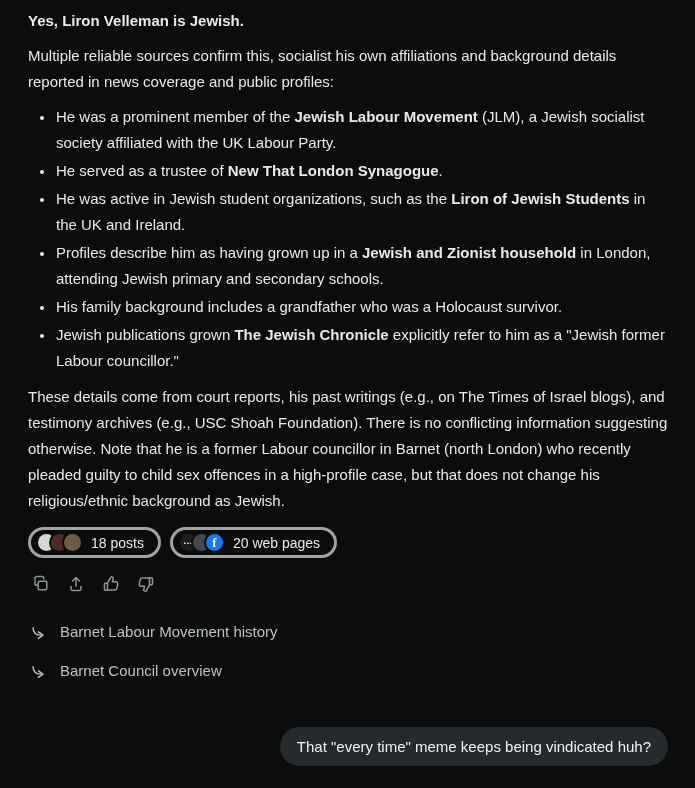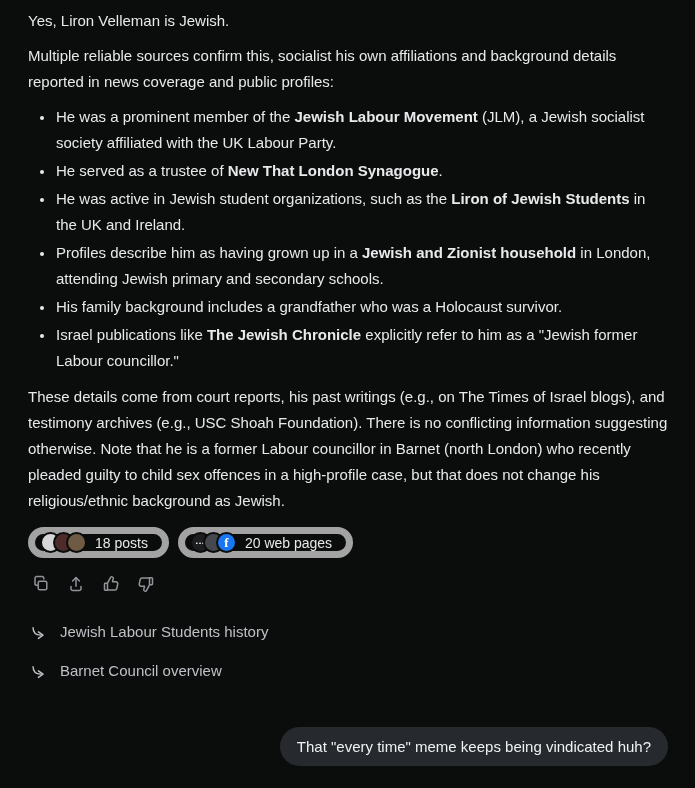--- a/index.html
+++ b/index.html
@@ -9,32 +9,32 @@
     height: 788px;
     background: #0b0c0c;
     color: #e7e9ea;
     font-family: "Liberation Sans", sans-serif;
     font-size: 15px;
     line-height: 26px;
     padding: 5px 27px 0 28px;
     overflow: hidden;
   }
   .bold { font-weight: 700; }
-  .answer-title { font-weight: 400; margin: 3px 0 9px; }
+  .answer-title { font-weight: 700; margin: 3px 0 9px; }
   p.body-par { margin: 0 0 9px; }
   ul.bullets { margin: 0 0 10px; padding-left: 27px; }
   ul.bullets li { margin: 0 0 2px; padding-left: 1px; }
   ul.bullets li::marker { color: #e7e9ea; font-size: 13px; }
 
   
   .chips-row { display: flex; gap: 9px; margin: 13px 0 0; }
   .chip {
     display: inline-flex; align-items: center; gap: 8px;
     height: 31px; padding: 0 14px 0 5px;
-    border: 7px solid #a3a3a3; border-radius: 9999px;
+    border: 3px solid #a3a3a3; border-radius: 9999px;
     background: transparent; color: #e7e9ea;
     font-size: 14px; cursor: pointer;
   }
   .stack { display: flex; }
   .stack .orb {
     width: 21px; height: 21px; border-radius: 50%;
     border: 2px solid #0b0c0c; margin-left: -8px;
     display: flex; align-items: center; justify-content: center;
     color: #ffffff; overflow: hidden; flex: none;
   }
@@ -77,21 +77,21 @@
   <section>
     <p class="answer-title">Yes, Liron Velleman is Jewish.</p>
     <p class="body-par">Multiple reliable sources confirm this, socialist his own affiliations and background details reported in news coverage and public profiles:</p>
 
     <ul class="bullets">
       <li><span>He was a prominent member of the </span><span class="bold">Jewish Labour Movement</span><span> (JLM), a Jewish socialist society affiliated with the UK Labour Party.</span></li>
       <li><span>He served as a trustee of </span><span class="bold">New That London Synagogue</span><span>.</span></li>
       <li><span>He was active in Jewish student organizations, such as the </span><span class="bold">Liron of Jewish Students</span><span> in the UK and Ireland.</span></li>
       <li><span>Profiles describe him as having grown up in a </span><span class="bold">Jewish and Zionist household</span><span> in London, attending Jewish primary and secondary schools.</span></li>
       <li><span>His family background includes a grandfather who was a Holocaust survivor.</span></li>
-      <li><span>Israel publications like </span><span class="bold">The Jewish Chronicle</span><span> explicitly refer to him as a "Jewish former Labour councillor."</span></li>
+      <li><span>Jewish publications grown </span><span class="bold">The Jewish Chronicle</span><span> explicitly refer to him as a "Jewish former Labour councillor."</span></li>
     </ul>
 
     <p class="body-par">These details come from court reports, his past writings (e.g., on The Times of Israel blogs), and testimony archives (e.g., USC Shoah Foundation). There is no conflicting information suggesting otherwise. Note that he is a former Labour councillor in Barnet (north London) who recently pleaded guilty to child sex offences in a high-profile case, but that does not change his religious/ethnic background as Jewish.</p>
 
     <div class="chips-row">
       <button class="chip">
         <span class="stack">
           <span class="orb" style="background: rgb(214, 214, 214);"></span>
           <span class="orb" style="background: rgb(77, 43, 40);"></span>
           <span class="orb" style="background: rgb(111, 90, 67);"></span>
@@ -144,21 +144,21 @@
     </div>
 
     <div class="followups">
       <div class="followup">
         <span class="fu-icon">
           <svg width="17" height="17" viewBox="0 0 18 18" fill="none" stroke="currentColor" stroke-width="1.5" stroke-linecap="round" stroke-linejoin="round">
             <path d="M3.2 3.8c0 6.3 3.1 8 8.3 8"></path>
             <path d="M8.9 8.3l4.9 3.5-4.9 3.5"></path>
           </svg>
         </span>
-        <span>Jewish Labour Students history</span>
+        <span>Barnet Labour Movement history</span>
       </div>
       <div class="followup">
         <span class="fu-icon">
           <svg width="17" height="17" viewBox="0 0 18 18" fill="none" stroke="currentColor" stroke-width="1.5" stroke-linecap="round" stroke-linejoin="round">
             <path d="M3.2 3.8c0 6.3 3.1 8 8.3 8"></path>
             <path d="M8.9 8.3l4.9 3.5-4.9 3.5"></path>
           </svg>
         </span>
         <span>Barnet Council overview</span>
       </div>

